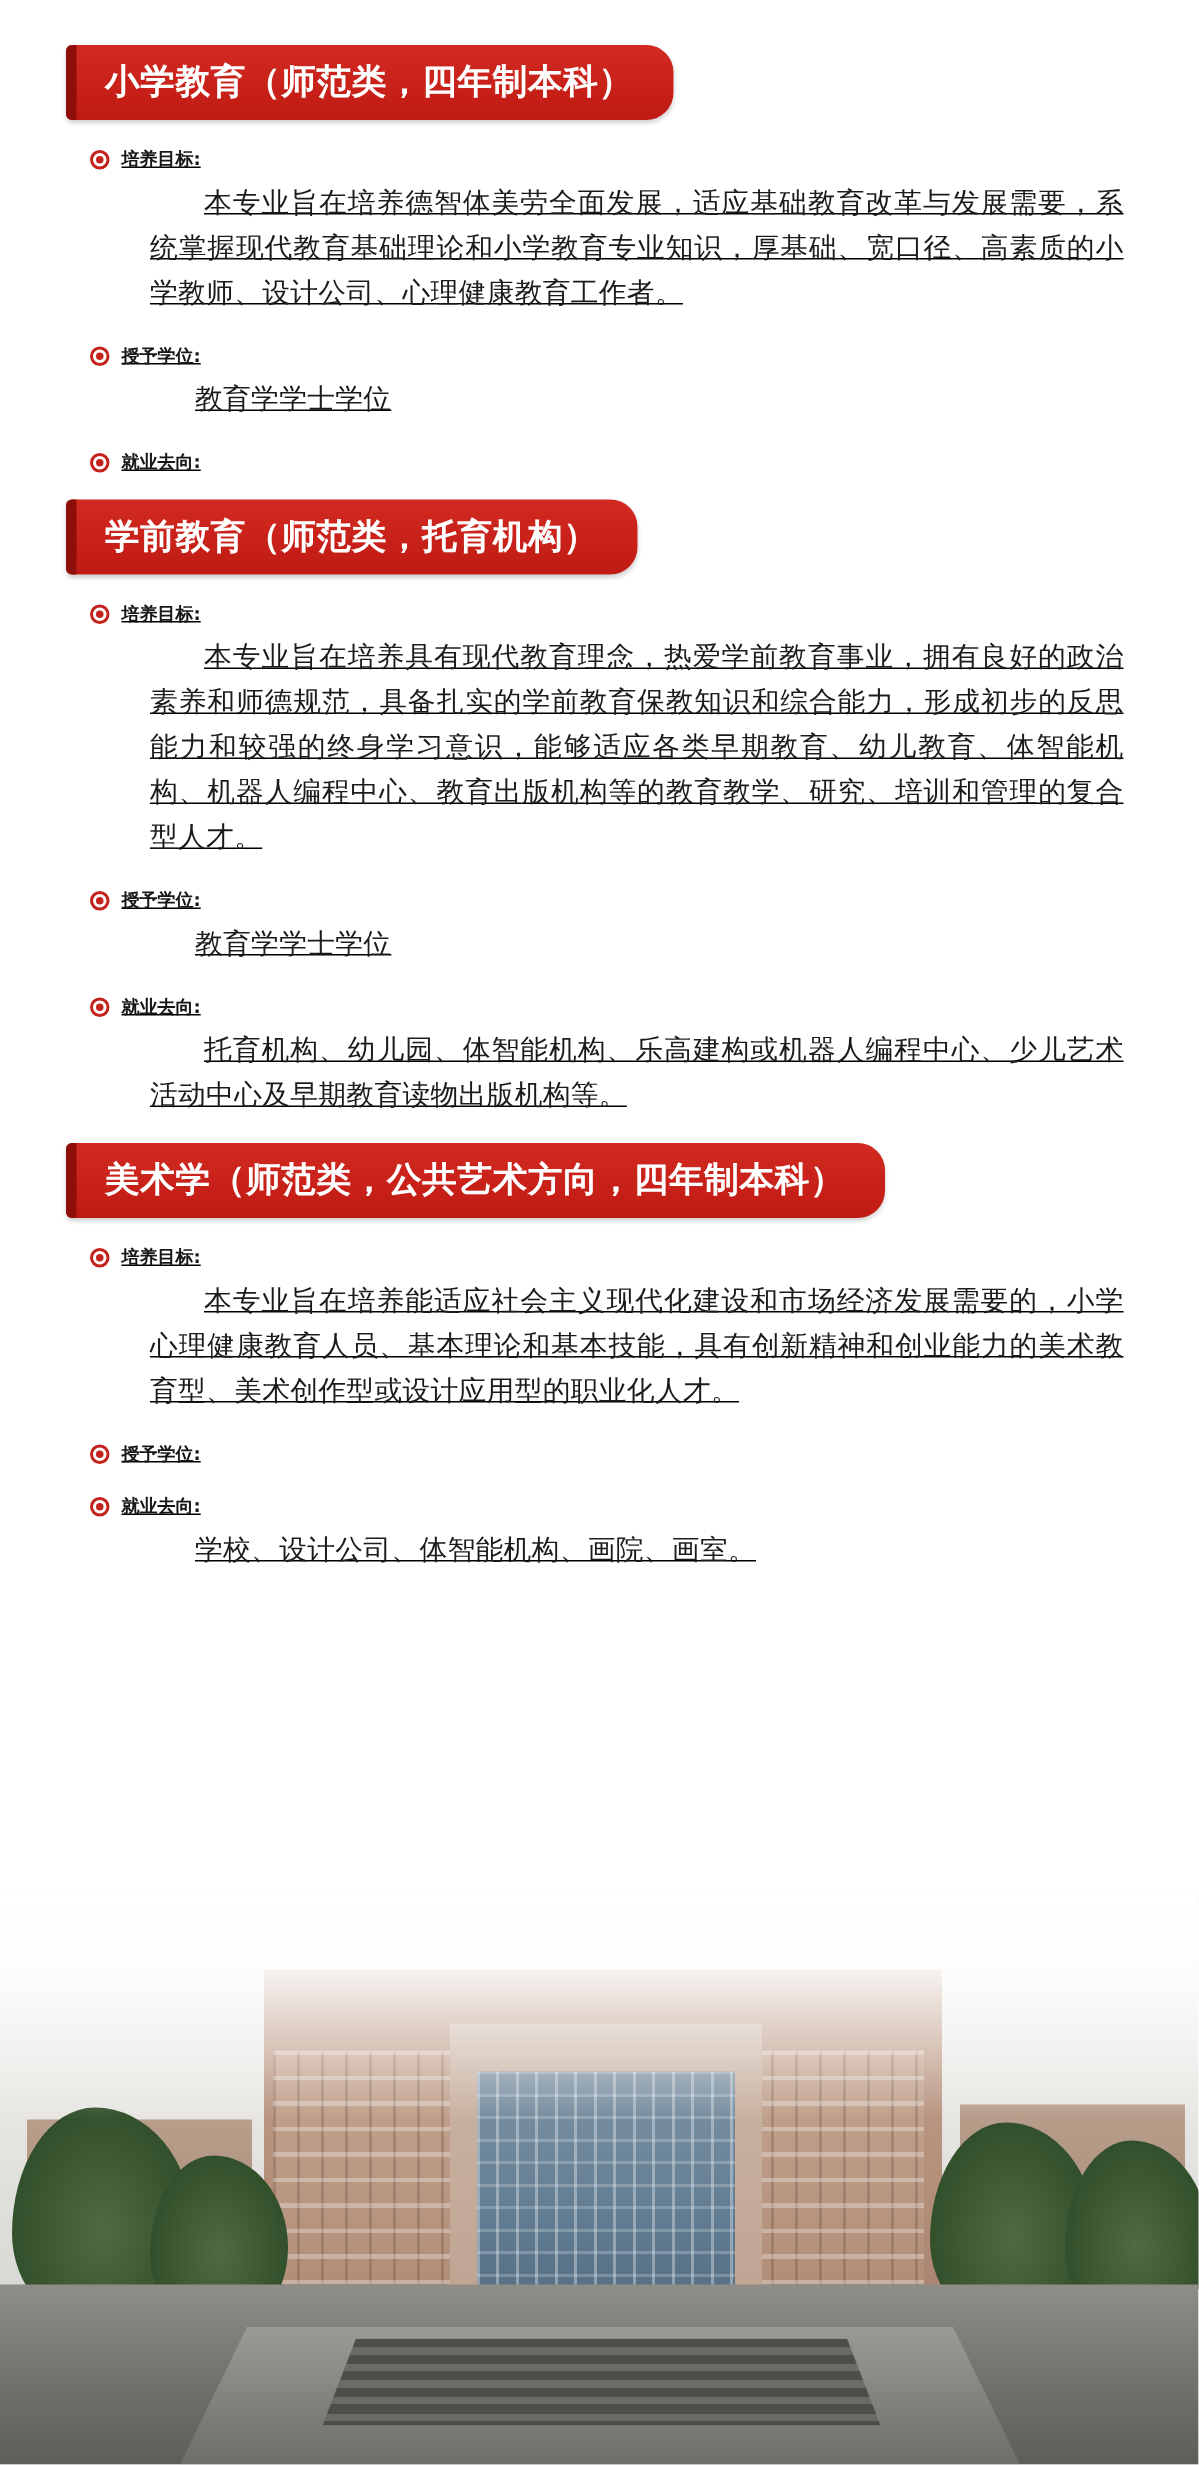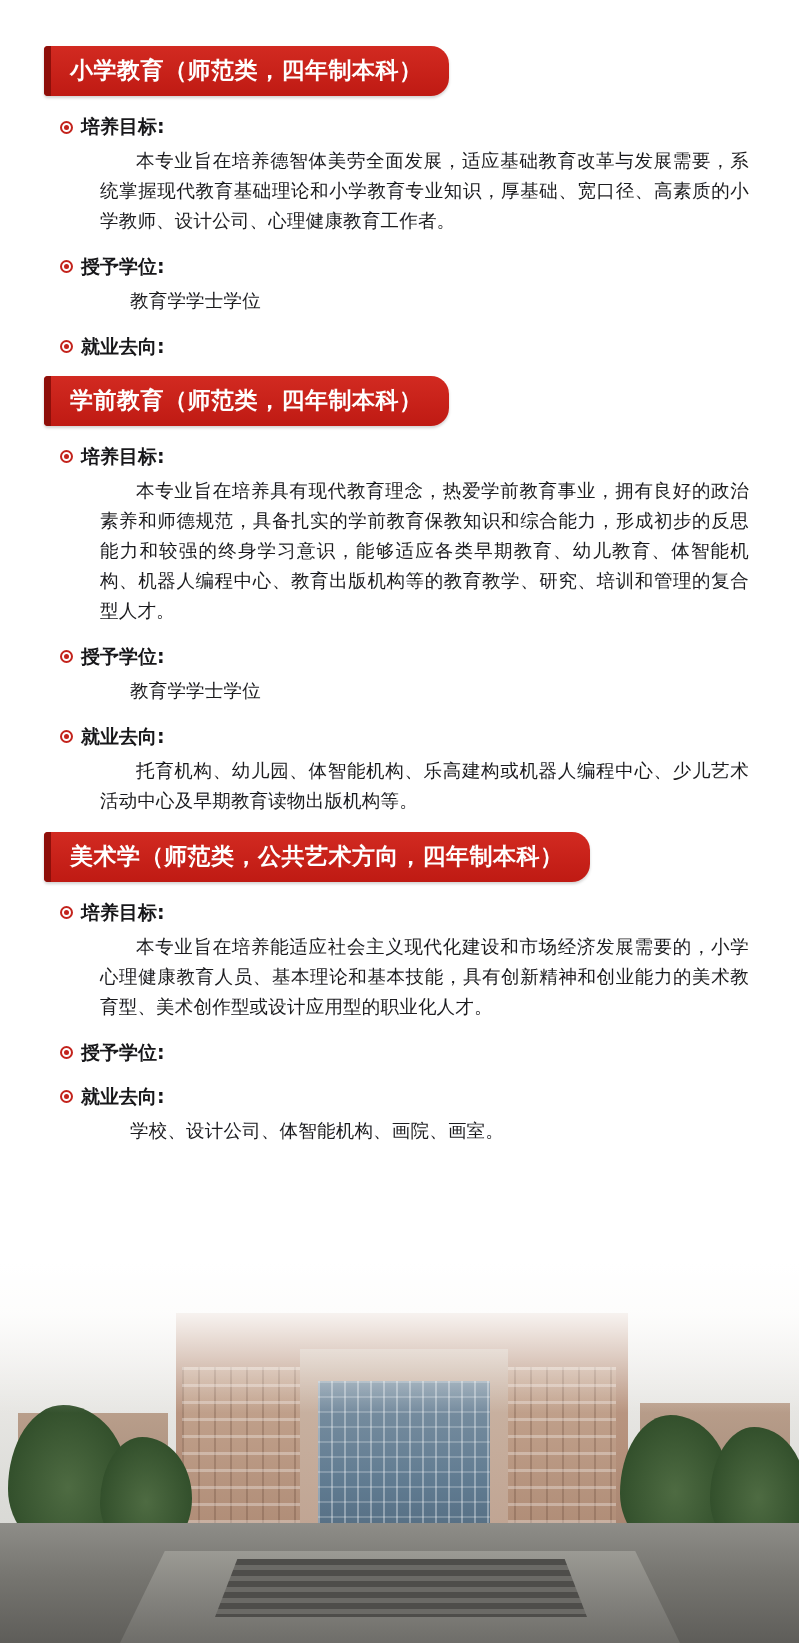--- a/index.html
+++ b/index.html
@@ -95,21 +95,22 @@
   
   .photo .fade {
     position: absolute; left: 0; top: 0; width: 100%; height: 150px;
     background: linear-gradient(to bottom, #ffffff 0%, rgba(255,255,255,.86) 34%, rgba(255,255,255,0) 100%);
   }
 
   
   .page {
     position: relative;
     z-index: 2;
-    padding: 46px 44px 0 44px;
+    padding: 30px 44px 0 44px;
+    text-decoration: underline;
   }
 
   .section { margin-bottom: 16px; }
 
   .banner {
     display: inline-block;
     position: relative;
     background: linear-gradient(to bottom, #d22a21 0%, #bf1a13 100%);
     color: #ffffff;
     font-size: 23px;
@@ -127,21 +128,21 @@
     width: 7px;
     background: #8e0f0a;
     border-radius: 4px 0 0 4px;
   }
 
   .block { margin-top: 18px; }
 
   .sub {
     display: flex;
     align-items: center;
-    font-size: 19px;
+    font-size: 12px;
     font-weight: bold;
     color: #17171a;
     margin: 18px 0 6px 16px;
   }
   .bullet {
     display: inline-block;
     width: 13px; height: 13px;
     border-radius: 50%;
     border: 2px solid #c3231c;
     position: relative;
@@ -217,21 +218,21 @@
 
     <div class="block">
       <div class="sub">
         <span class="bullet"></span>
         <span>就业去向:</span>
       </div>
     </div>
   </div>
 
   <div class="section">
-    <div class="banner">学前教育（师范类，四年制本科）</div>
+    <div class="banner">学前教育（师范类，托育机构）</div>
 
     <div class="block">
       <div class="sub">
         <span class="bullet"></span>
         <span>培养目标:</span>
       </div>
       <p class="para">本专业旨在培养具有现代教育理念，热爱学前教育事业，拥有良好的政治素养和师德规范，具备扎实的学前教育保教知识和综合能力，形成初步的反思能力和较强的终身学习意识，能够适应各类早期教育、幼儿教育、体智能机构、机器人编程中心、教育出版机构等的教育教学、研究、培训和管理的复合型人才。</p>
     </div>
 
     <div class="block">

